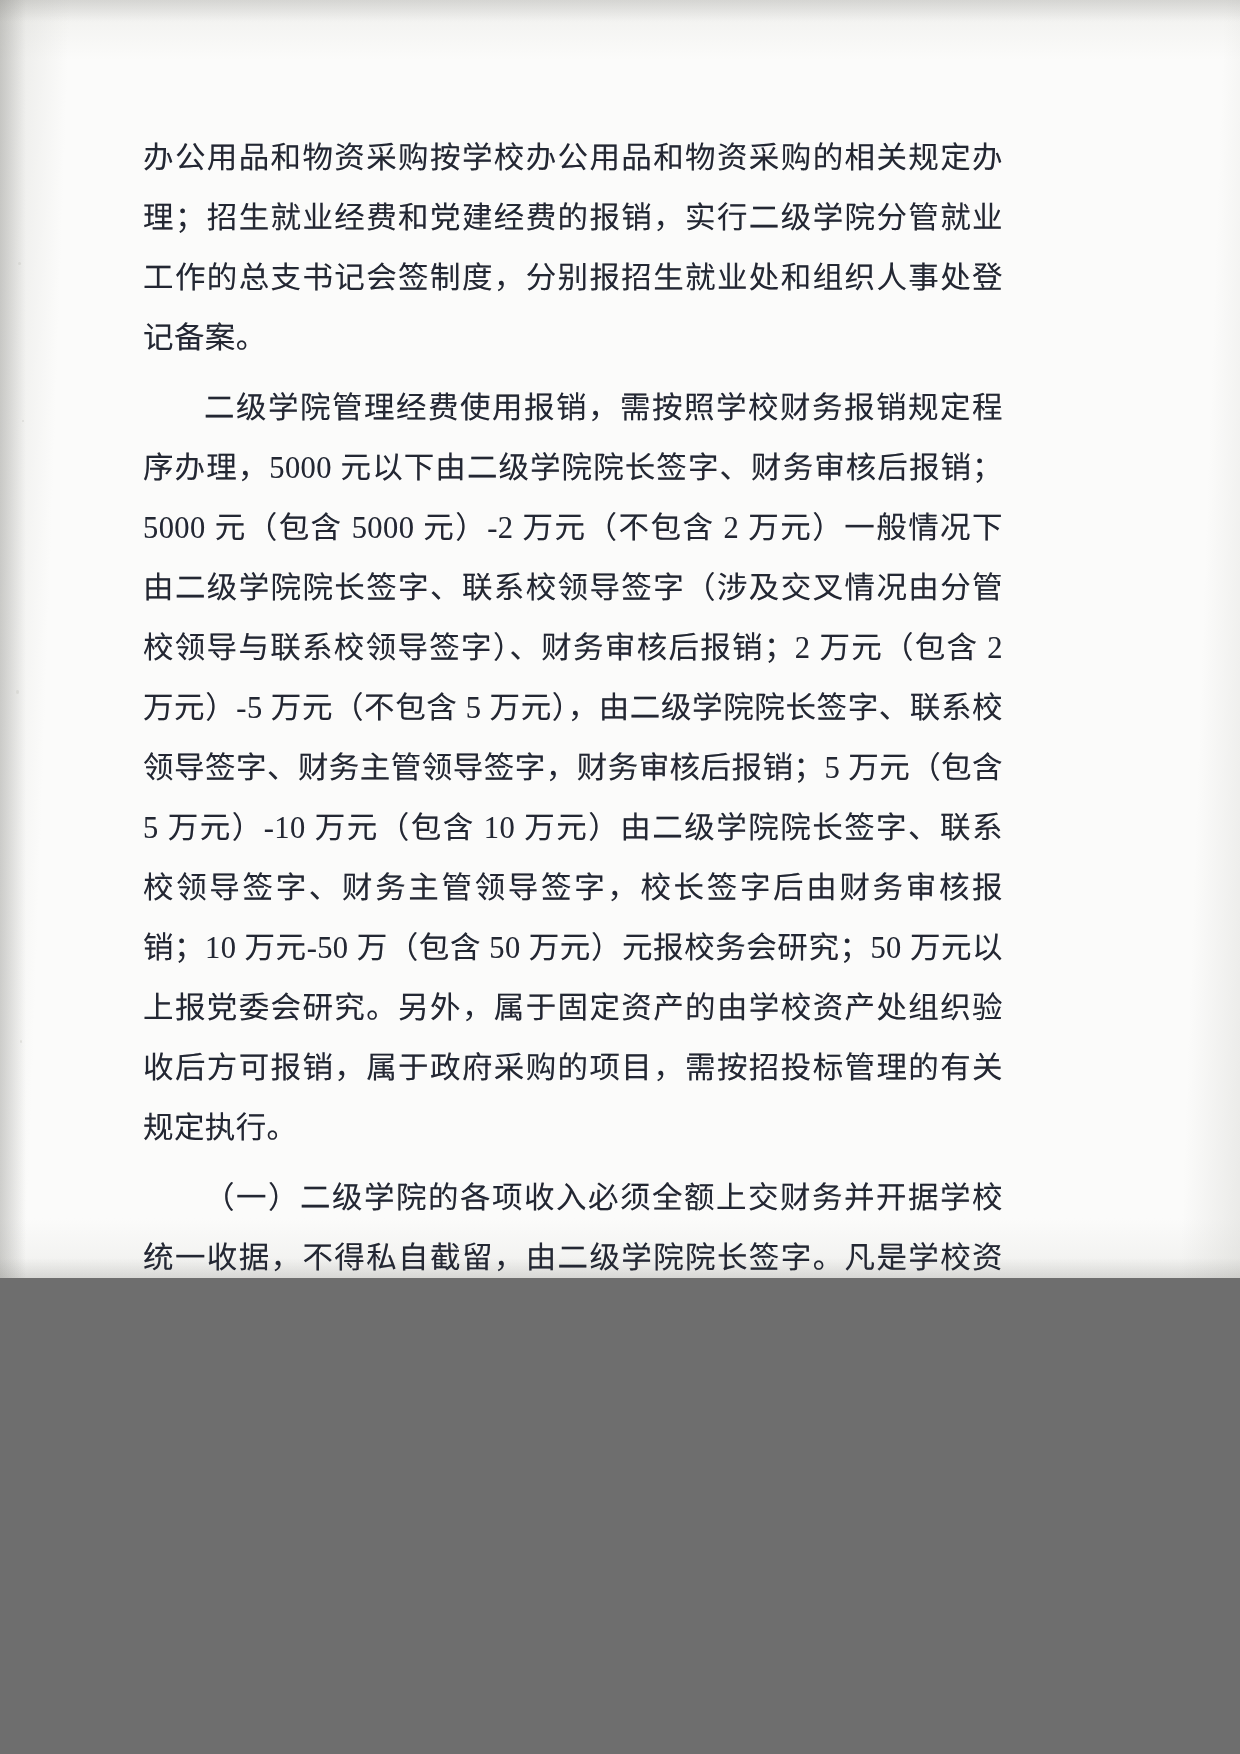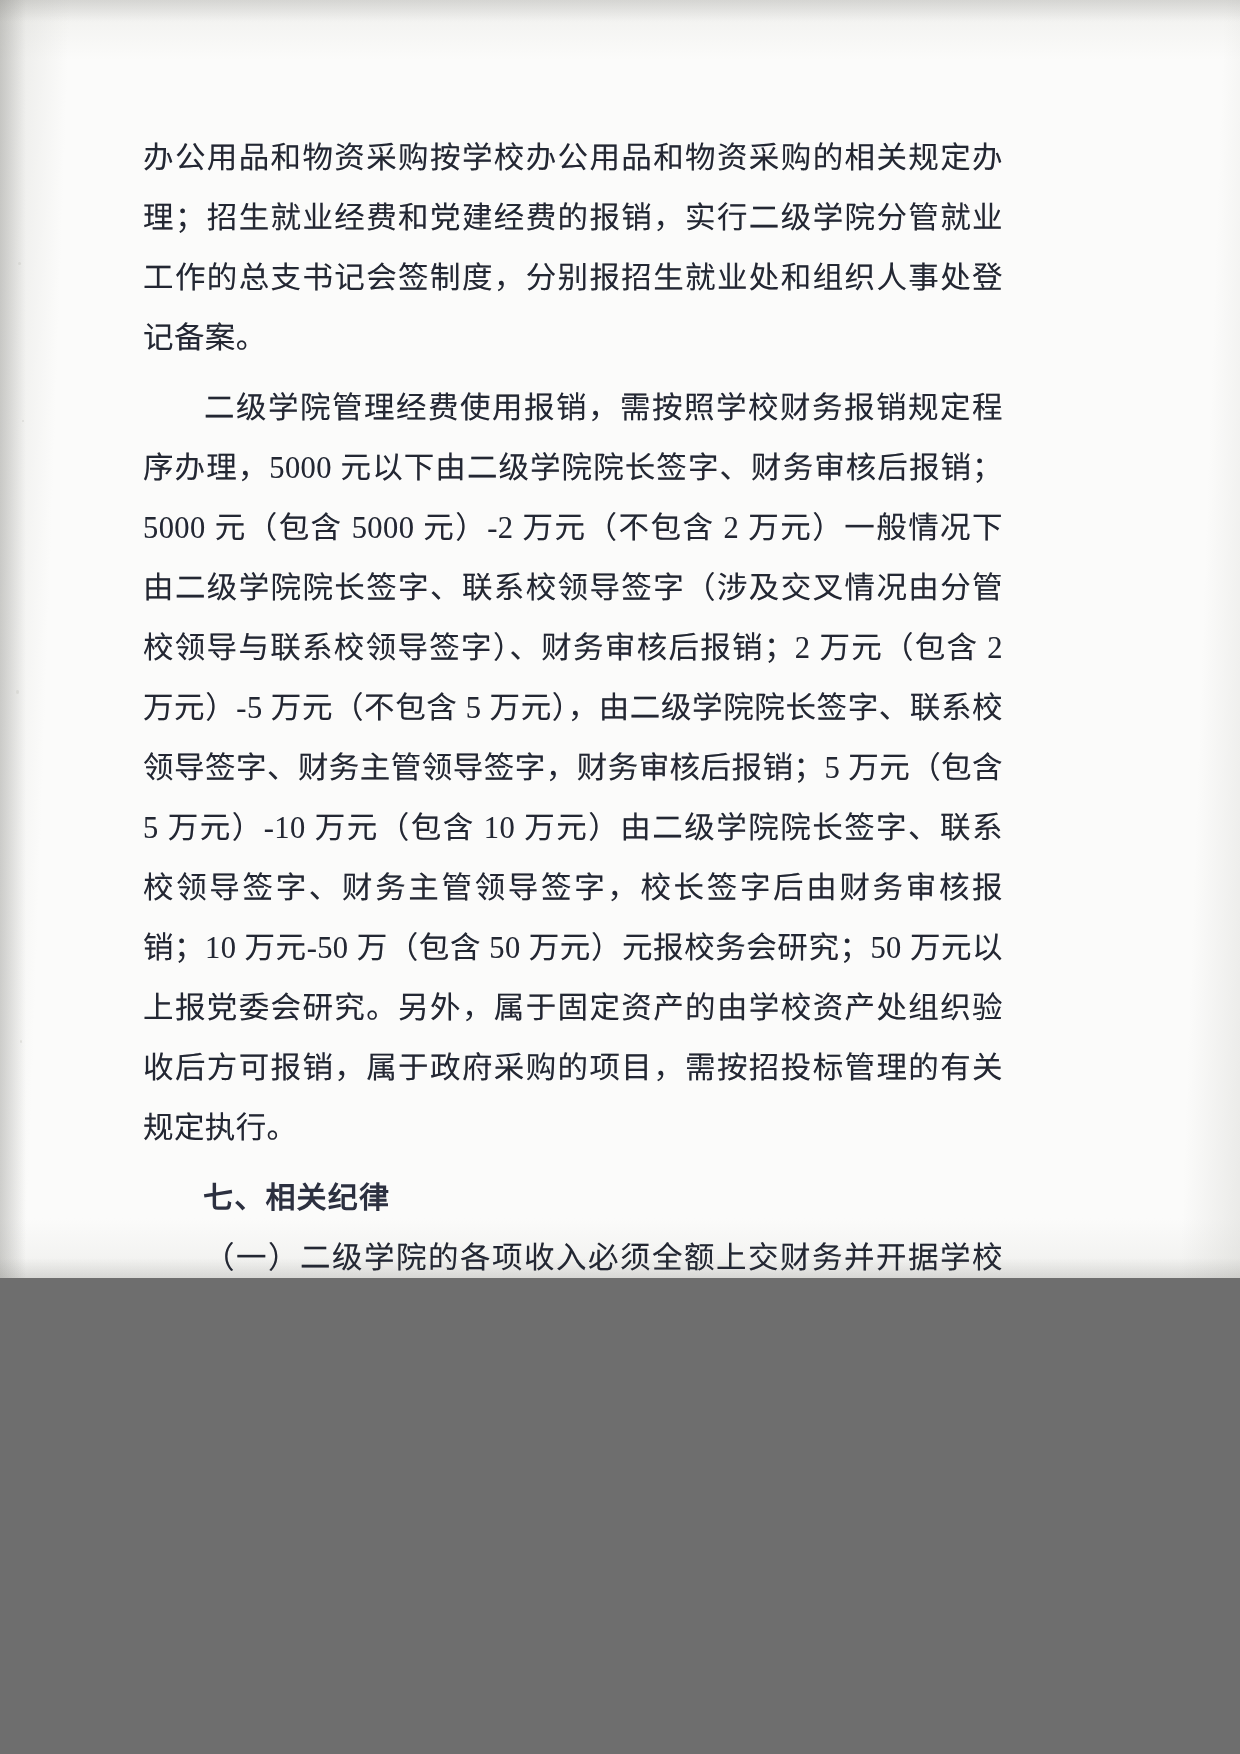--- a/index.html
+++ b/index.html
@@ -115,21 +115,20 @@
 
     <p class="para">办公用品和物资采购按学校办公用品和物资采购的相关规定办理；招生就业经费和党建经费的报销，实行二级学院分管就业工作的总支书记会签制度，分别报招生就业处和组织人事处登记备案。</p>
 
     <div class="gap-sm"></div>
 
 
     <p class="para indent2">二级学院管理经费使用报销，需按照学校财务报销规定程序办理，5000 元以下由二级学院院长签字、财务审核后报销；5000 元（包含 5000 元）-2 万元（不包含 2 万元）一般情况下由二级学院院长签字、联系校领导签字（涉及交叉情况由分管校领导与联系校领导签字）、财务审核后报销；2 万元（包含 2 万元）-5 万元（不包含 5 万元），由二级学院院长签字、联系校领导签字、财务主管领导签字，财务审核后报销；5 万元（包含 5 万元）-10 万元（包含 10 万元）由二级学院院长签字、联系校领导签字、财务主管领导签字，校长签字后由财务审核报销；10 万元-50 万（包含 50 万元）元报校务会研究；50 万元以上报党委会研究。另外，属于固定资产的由学校资产处组织验收后方可报销，属于政府采购的项目，需按招投标管理的有关规定执行。</p>
 
     <div class="gap-sm"></div>
 
-    <h2 class="heading">七、相关纪律</h2>
 
     <p class="para indent2 tail-block">（一）二级学院的各项收入必须全额上交财务并开据学校统一收据，不得私自截留，由二级学院院长签字。凡是学校资产处置、出租收入和办学及校地校企合作收入未纳入财务核算的，以及以会议费、劳务费、培训费和咨询费等名义套取资</p>
 
   </div>
 
   <div id="page-number">12</div>
 
 </div>
 
 </body></html>

